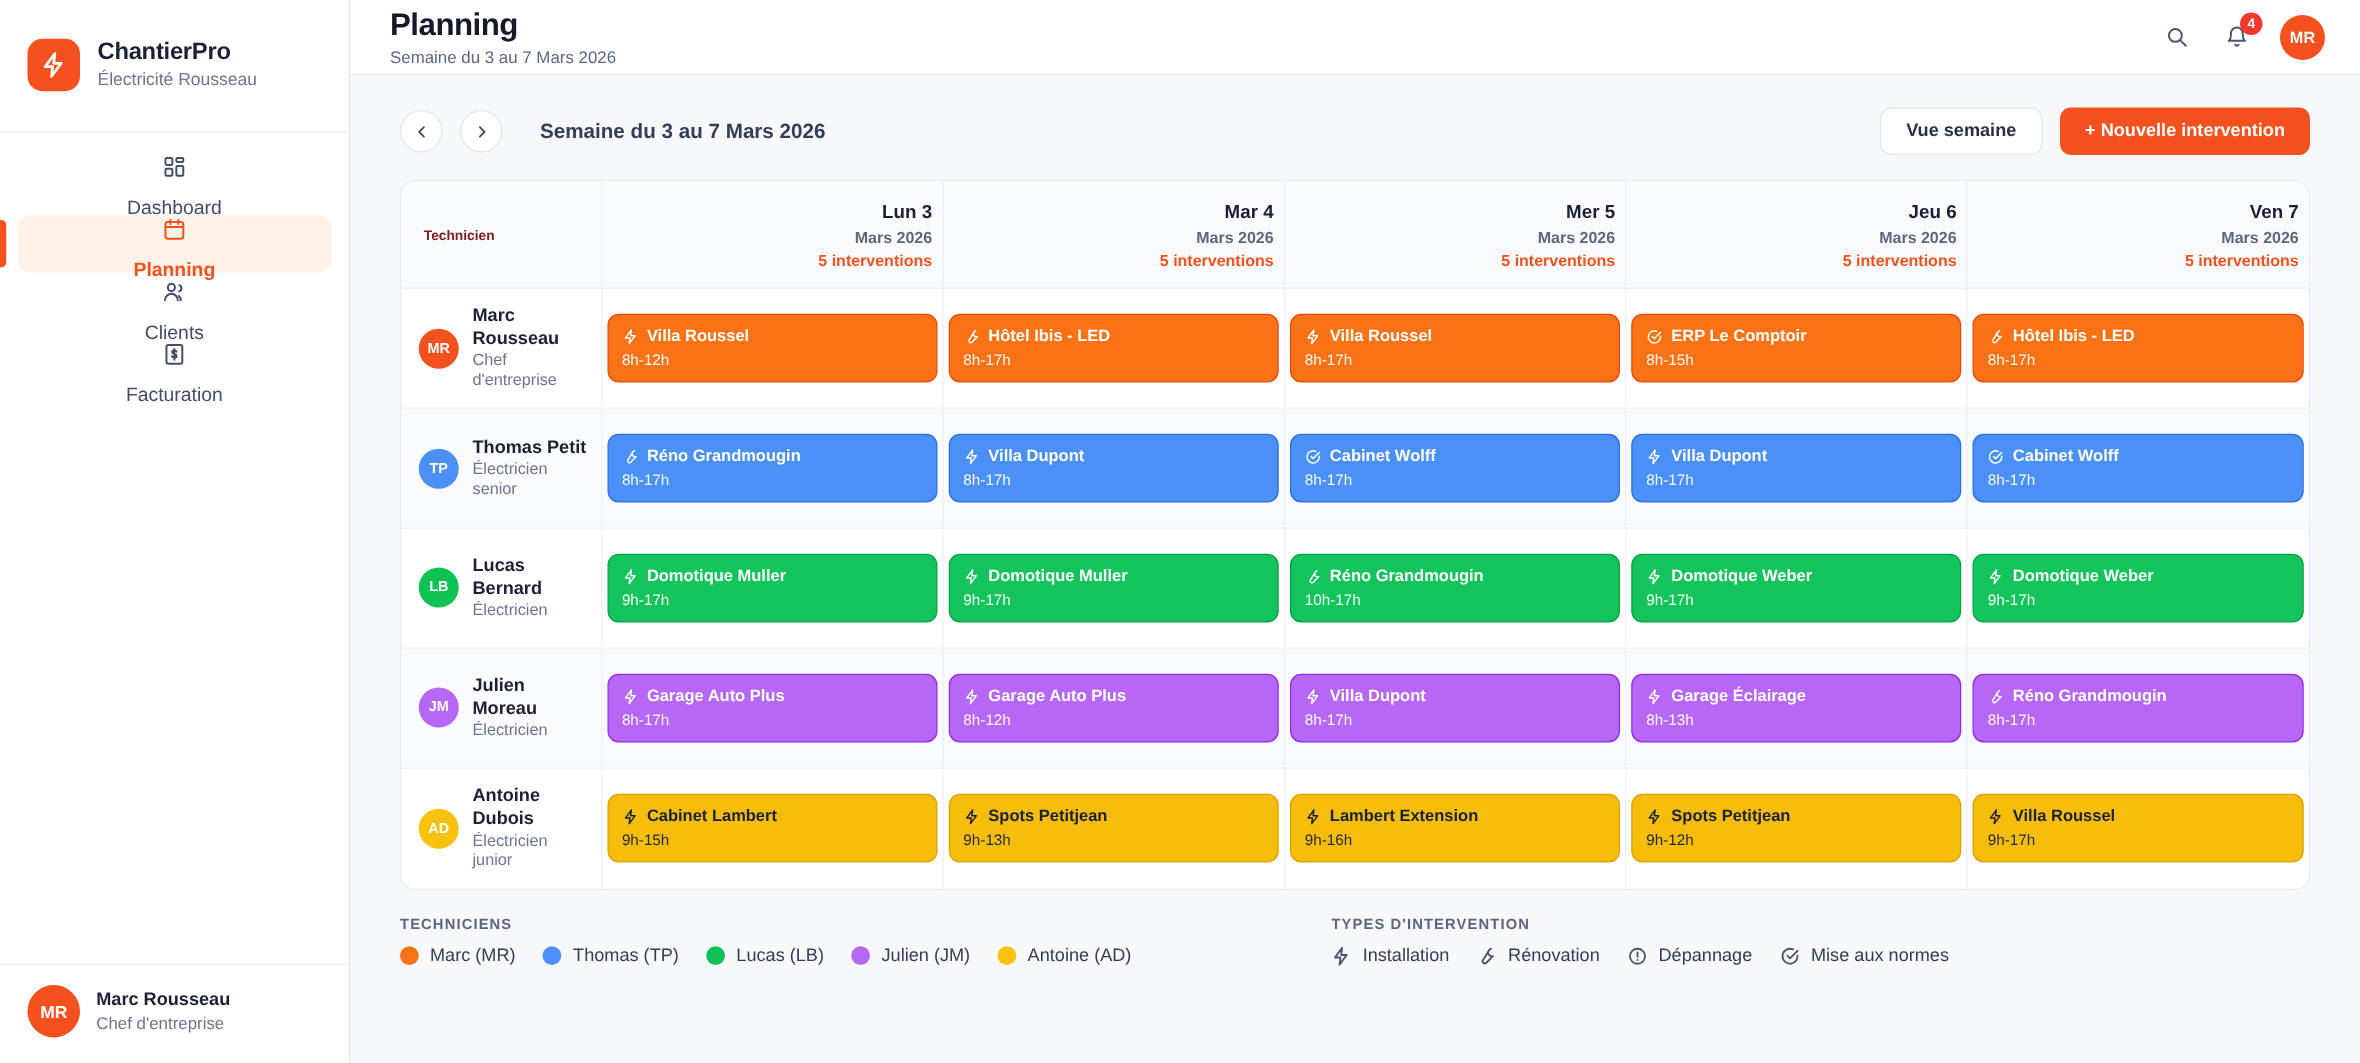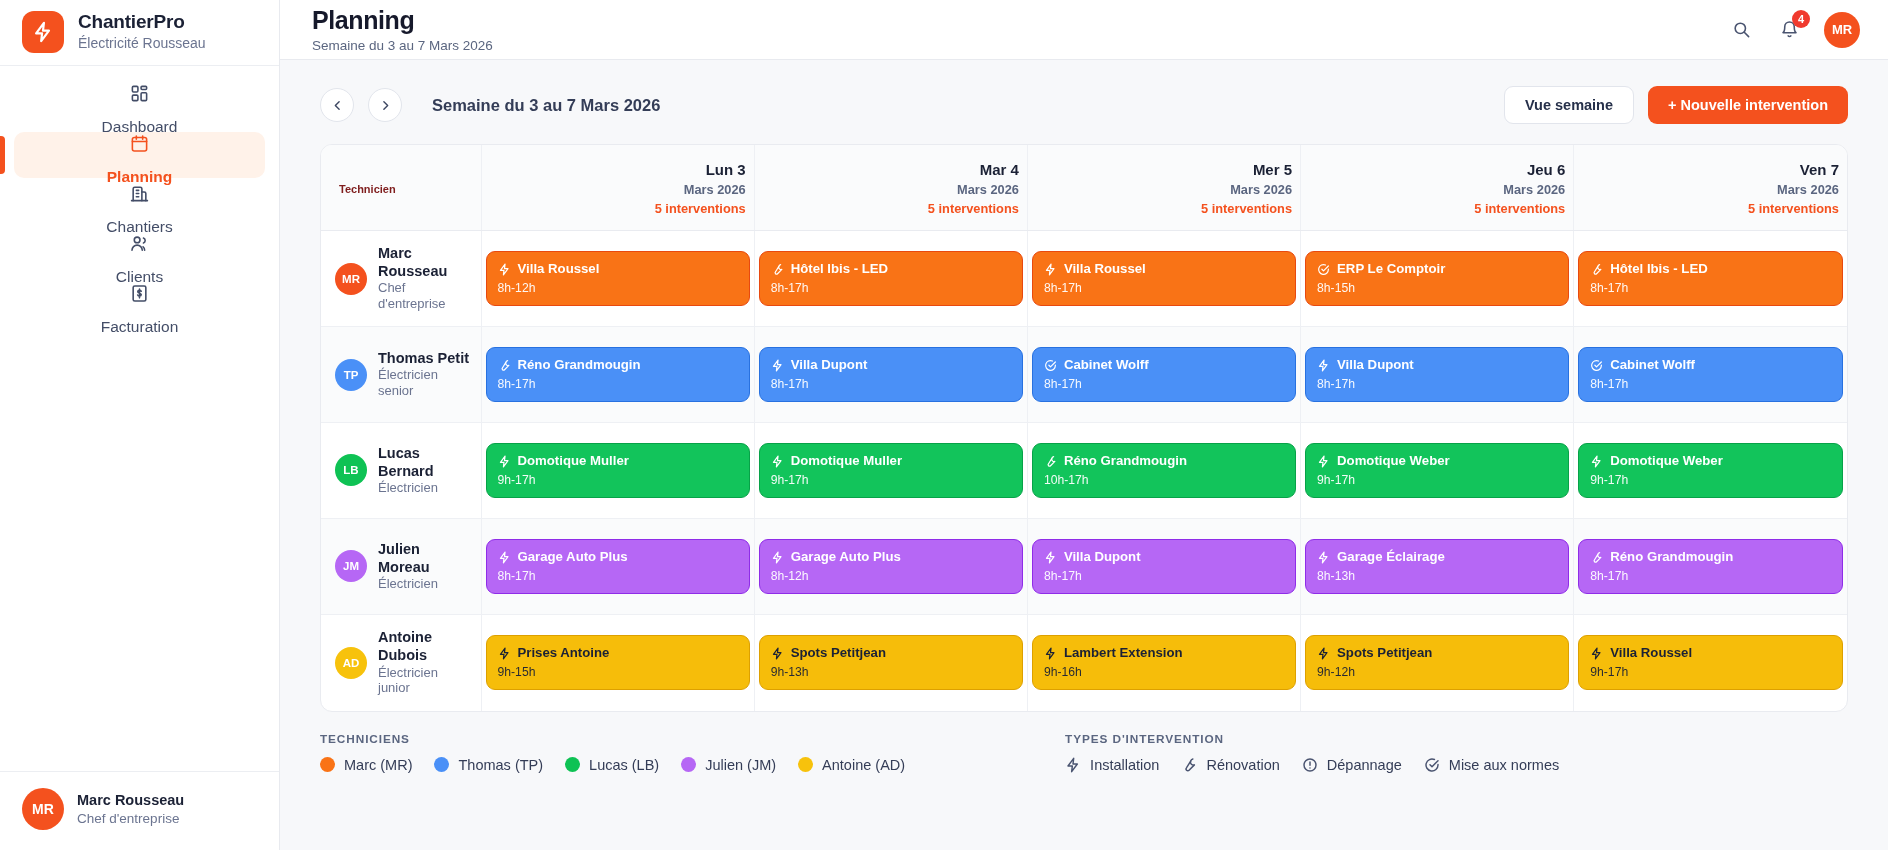--- a/index.html
+++ b/index.html
@@ -18,21 +18,21 @@
     background: #ffffff;
     border-right: 1px solid #e8eaef;
     display: flex; flex-direction: column;
     flex: 0 0 280px;
     position: relative;
   }
   .brand {
     display: flex; align-items: center; gap: 14px;
     padding: 20px 20px 22px 22px;
     border-bottom: 1px solid #eceef2;
-    height: 66px;
+    height: 106px;
   }
   .brand-logo {
     width: 42px; height: 42px; border-radius: 12px;
     background: #f4511e;
     display: flex; align-items: center; justify-content: center;
     flex: 0 0 42px;
   }
   .brand-text { display: flex; flex-direction: column; line-height: 1.25; }
   .brand-name { font-size: 19px; font-weight: 700; color: #1b2135; letter-spacing: -0.2px; }
   .brand-sub { font-size: 14px; color: #6b7490; margin-top: 1px; }
@@ -201,30 +201,20 @@
       <div class="nav-item active">
         <span class="nav-ico">
           <svg width="19" height="19" viewBox="0 0 24 24" fill="none" stroke="currentColor" stroke-width="2" stroke-linecap="round" stroke-linejoin="round">
             <rect x="3" y="4.5" width="18" height="17" rx="2.5"></rect>
               <path d="M3 9.5h18M8 2.5v4M16 2.5v4"></path>
           </svg>
         </span>
         <span>Planning</span>
       </div>
 
-      <div class="nav-item">
-        <span class="nav-ico">
-          <svg width="19" height="19" viewBox="0 0 24 24" fill="none" stroke="currentColor" stroke-width="2" stroke-linecap="round" stroke-linejoin="round">
-            <path d="M4 21V6a2 2 0 0 1 2-2h7a2 2 0 0 1 2 2v15"></path>
-              <path d="M15 10h3a2 2 0 0 1 2 2v9"></path>
-            <path d="M8 8h3M8 12h3M8 16h3M2 21h20"></path>
-          </svg>
-        </span>
-        <span>Chantiers</span>
-      </div>
 
       <div class="nav-item">
         <span class="nav-ico">
           <svg width="19" height="19" viewBox="0 0 24 24" fill="none" stroke="currentColor" stroke-width="2" stroke-linecap="round" stroke-linejoin="round">
             <circle cx="9" cy="7.5" r="3.6"></circle>
               <path d="M2.5 20.5a6.5 6.5 0 0 1 13 0"></path>
             <path d="M17 5.2a3.3 3.3 0 0 1 0 6.2M18.5 20.5a6 6 0 0 0-2-4.4"></path>
           </svg>
         </span>
         <span>Clients</span>
@@ -653,21 +643,21 @@
      </div>
                 </td>
                 <td class="slot">
                   <div class="evt" style="background:#f6bd0a;border:1.5px solid #dda000;color:#1b2135">
          <div class="evt-title">
            <span class="evt-ico">
                         <svg width="13" height="13" viewBox="0 0 24 24" fill="none" stroke="currentColor" stroke-width="2.2" stroke-linecap="round" stroke-linejoin="round">
                           <path d="M13 2 4.5 13.5H11L10 22l8.5-11.5H12z"></path>
                         </svg>
                       </span>
-           <span>Prises Antoine</span>
+           <span>Cabinet Lambert</span>
          </div>
          <div class="evt-time">9h-15h</div>
        </div>
                 </td>
                 <td class="slot">
                   <div class="evt" style="background:#f6bd0a;border:1.5px solid #dda000;color:#1b2135">
          <div class="evt-title">
            <span class="evt-ico">
                         <svg width="13" height="13" viewBox="0 0 24 24" fill="none" stroke="currentColor" stroke-width="2.2" stroke-linecap="round" stroke-linejoin="round">
                           <path d="M13 2 4.5 13.5H11L10 22l8.5-11.5H12z"></path>

